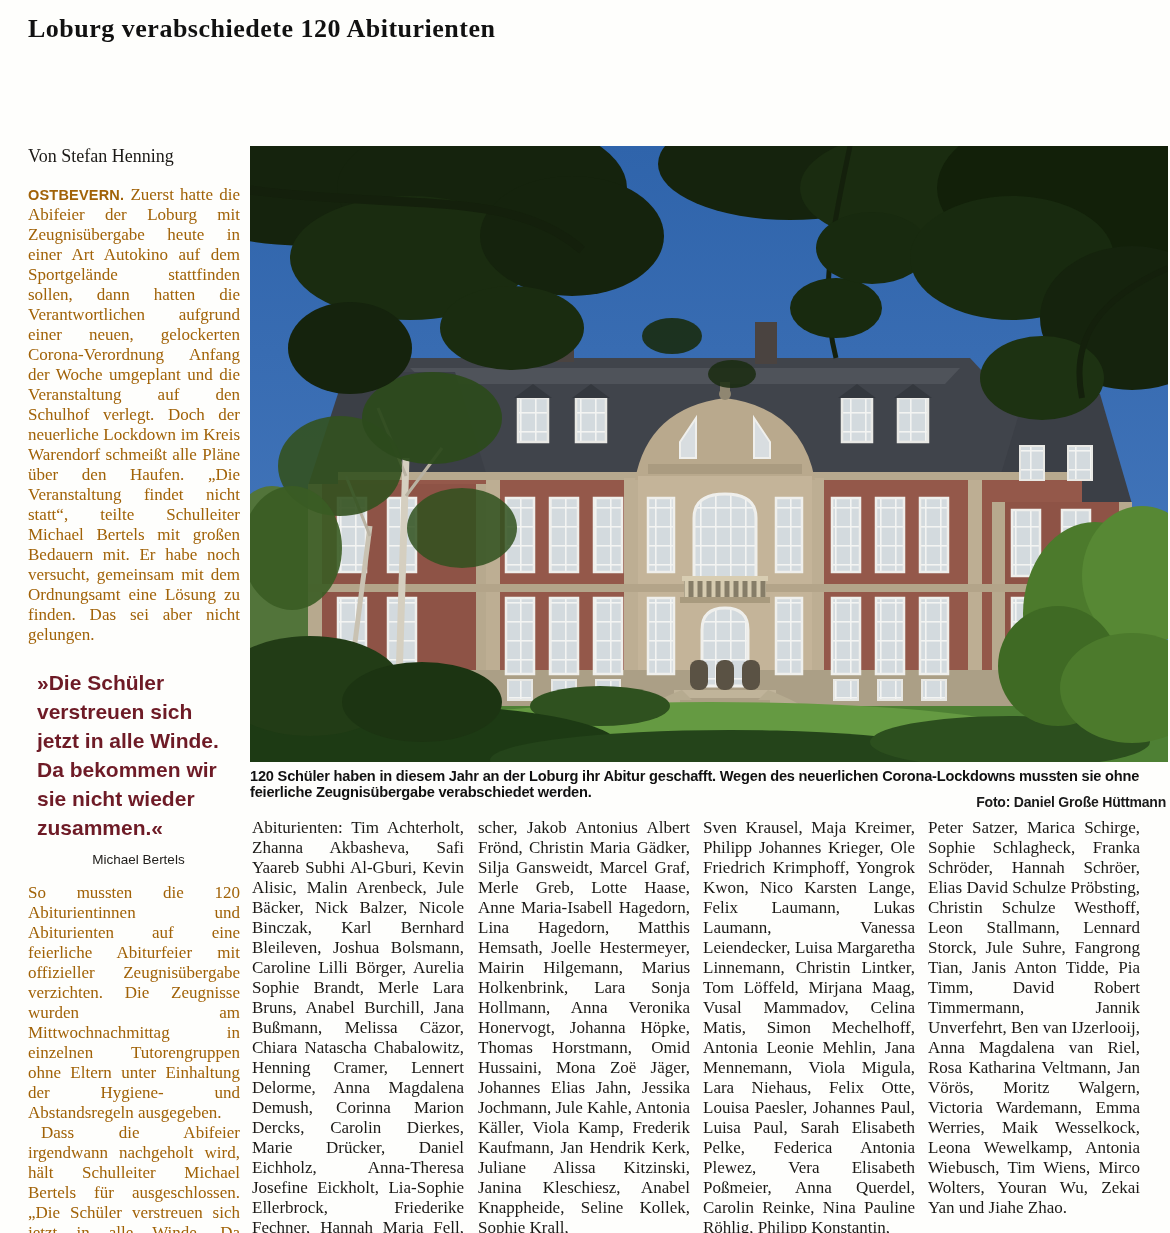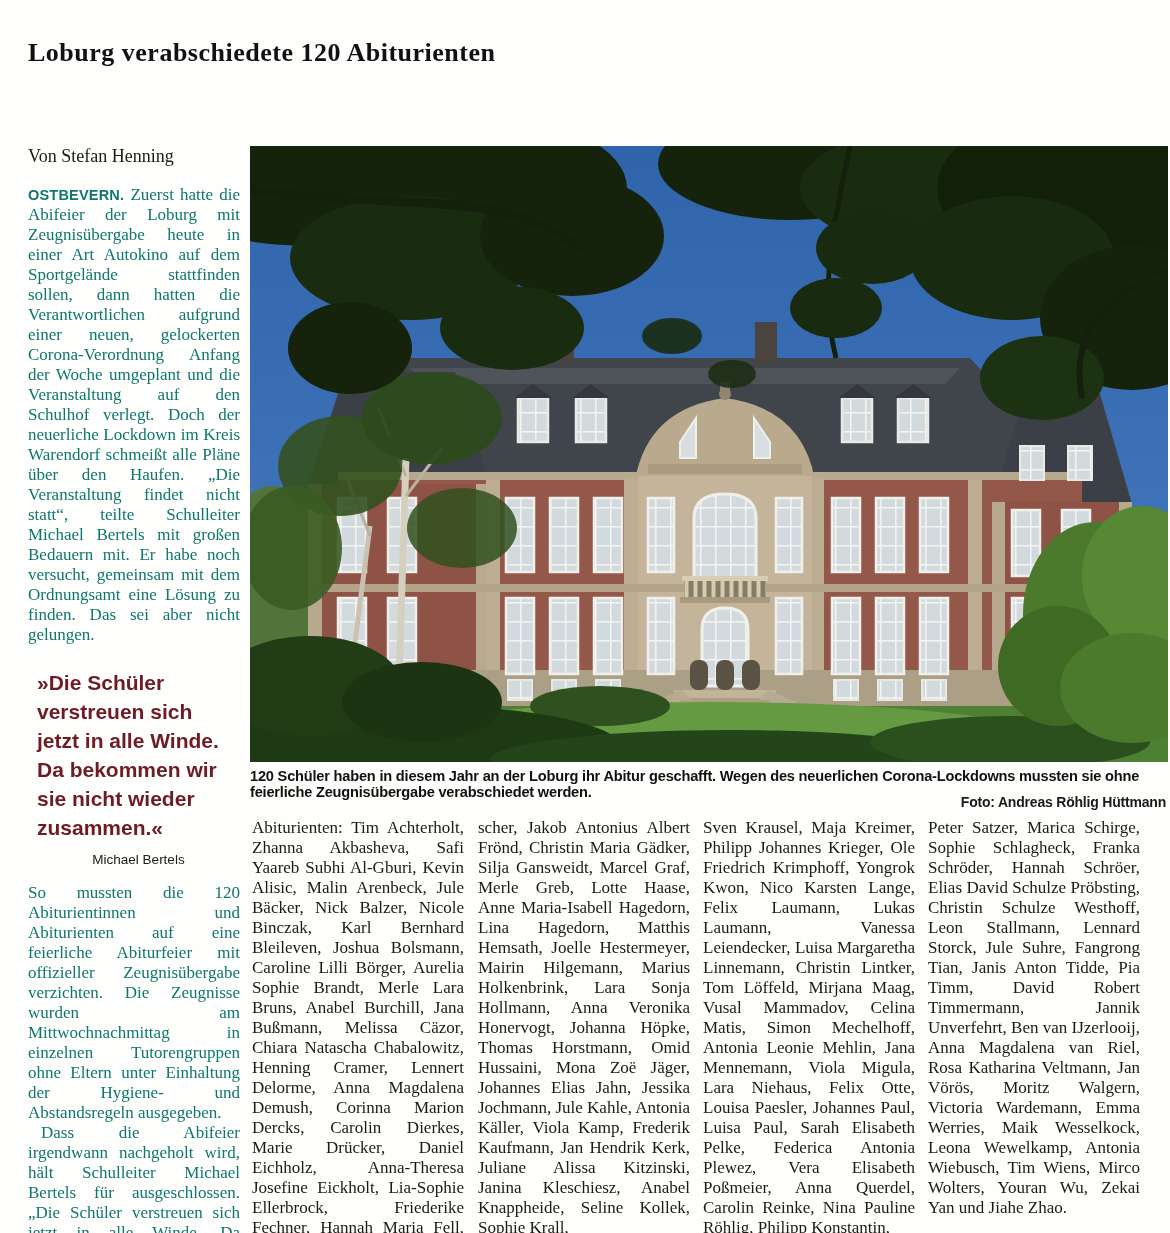--- a/index.html
+++ b/index.html
@@ -3,32 +3,32 @@
 <meta charset="utf-8">
 <style>
   html,body{margin:0;padding:0;background:#e9e9e6;}
   .page{
     position:relative;width:1170px;height:1233px;margin:0 auto;
     background:#fefefc;overflow:hidden;color:#161412;
     font-family:"Liberation Serif",serif;
   }
   .kicker{
     position:absolute;left:28px;top:14px;
-    font-size:26px;font-weight:bold;letter-spacing:.5px;color:#111;margin-top:24px;
+    font-size:26px;font-weight:bold;letter-spacing:.5px;color:#111;
   }
   .headline{
     position:absolute;left:25px;top:44px;margin:0;
     font-size:66px;line-height:70px;font-weight:bold;letter-spacing:1px;color:#0d0c0b;
   }
   .article-col{
     position:absolute;left:28px;top:146px;width:212px;height:1087px;overflow:hidden;
   }
   .byline{font-size:18px;margin:0 0 18px 0;color:#1b1916;}
   p.body{
-    margin:0;font-size:17px;line-height:20px;text-align:justify;color:#0f766e;
+    margin:0;font-size:17px;line-height:20px;text-align:justify;color:#a16207;
   }
   p.body + p.body{text-indent:13px;}
   .dateline{
     font-family:"Liberation Sans",sans-serif;font-weight:bold;font-size:14.5px;
     letter-spacing:.2px;
   }
   blockquote.pullquote{
     margin:23px 0 8px 0;padding:0 0 0 9px;
     font-family:"Liberation Sans",sans-serif;font-weight:bold;
     font-size:21px;line-height:29px;color:#6e1b26;
@@ -270,21 +270,21 @@
         <ellipse cx="762" cy="112" rx="102" ry="62" fill="#182a0f"></ellipse>
         <ellipse cx="882" cy="172" rx="92" ry="72" fill="#15230d"></ellipse>
         <ellipse cx="792" cy="232" rx="62" ry="42" fill="#1d3212"></ellipse>
         <path d="M918 122 C850 152 820 192 832 252" stroke="#14200c" stroke-width="6" fill="none"></path>
       </g>
     </svg>
   </figure>
 
   <div class="caption">
     <span>120 Schüler haben in diesem Jahr an der Loburg ihr Abitur geschafft. Wegen des neuerlichen Corona-Lockdowns mussten sie ohne feierliche Zeugnisübergabe verabschiedet werden.</span>
-    <span class="credit">Foto: Andreas Röhlig Hüttmann</span>
+    <span class="credit">Foto: Daniel Große Hüttmann</span>
   </div>
 
   <div class="name-col c1">Abiturienten: Tim Achterholt, Zhanna Akbasheva, Safi Yaareb Subhi Al-Gburi, Kevin Alisic, Malin Arenbeck, Jule Bäcker, Nick Balzer, Nicole Binczak, Karl Bernhard Bleileven, Joshua Bolsmann, Caroline Lilli Börger, Aurelia Sophie Brandt, Merle Lara Bruns, Anabel Burchill, Jana Bußmann, Melissa Cäzor, Chiara Natascha Chabalowitz, Henning Cramer, Lennert Delorme, Anna Magdalena Demush, Corinna Marion Dercks, Carolin Dierkes, Marie Drücker, Daniel Eichholz, Anna-Theresa Josefine Eickholt, Lia-Sophie Ellerbrock, Friederike Fechner, Hannah Maria Fell, Nils Fi-</div>
   <div class="name-col c2">scher, Jakob Antonius Albert Frönd, Christin Maria Gädker, Silja Gansweidt, Marcel Graf, Merle Greb, Lotte Haase, Anne Maria-Isabell Hagedorn, Lina Hagedorn, Matthis Hemsath, Joelle Hestermeyer, Mairin Hilgemann, Marius Holkenbrink, Lara Sonja Hollmann, Anna Veronika Honervogt, Johanna Höpke, Thomas Horstmann, Omid Hussaini, Mona Zoë Jäger, Johannes Elias Jahn, Jessika Jochmann, Jule Kahle, Antonia Käller, Viola Kamp, Frederik Kaufmann, Jan Hendrik Kerk, Juliane Alissa Kitzinski, Janina Kleschiesz, Anabel Knappheide, Seline Kollek, Sophie Krall,</div>
   <div class="name-col c3">Sven Krausel, Maja Kreimer, Philipp Johannes Krieger, Ole Friedrich Krimphoff, Yongrok Kwon, Nico Karsten Lange, Felix Laumann, Lukas Laumann, Vanessa Leiendecker, Luisa Margaretha Linnemann, Christin Lintker, Tom Löffeld, Mirjana Maag, Vusal Mammadov, Celina Matis, Simon Mechelhoff, Antonia Leonie Mehlin, Jana Mennemann, Viola Migula, Lara Niehaus, Felix Otte, Louisa Paesler, Johannes Paul, Luisa Paul, Sarah Elisabeth Pelke, Federica Antonia Plewez, Vera Elisabeth Poßmeier, Anna Querdel, Carolin Reinke, Nina Pauline Röhlig, Philipp Konstantin,</div>
   <div class="name-col c4">Peter Satzer, Marica Schirge, Sophie Schlagheck, Franka Schröder, Hannah Schröer, Elias David Schulze Pröbsting, Christin Schulze Westhoff, Leon Stallmann, Lennard Storck, Jule Suhre, Fangrong Tian, Janis Anton Tidde, Pia Timm, David Robert Timmermann, Jannik Unverfehrt, Ben van IJzerlooij, Anna Magdalena van Riel, Rosa Katharina Veltmann, Jan Vörös, Moritz Walgern, Victoria Wardemann, Emma Werries, Maik Wesselkock, Leona Wewelkamp, Antonia Wiebusch, Tim Wiens, Mirco Wolters, Youran Wu, Zekai Yan und Jiahe Zhao.</div>
 
 </div>
 
 </body></html>

